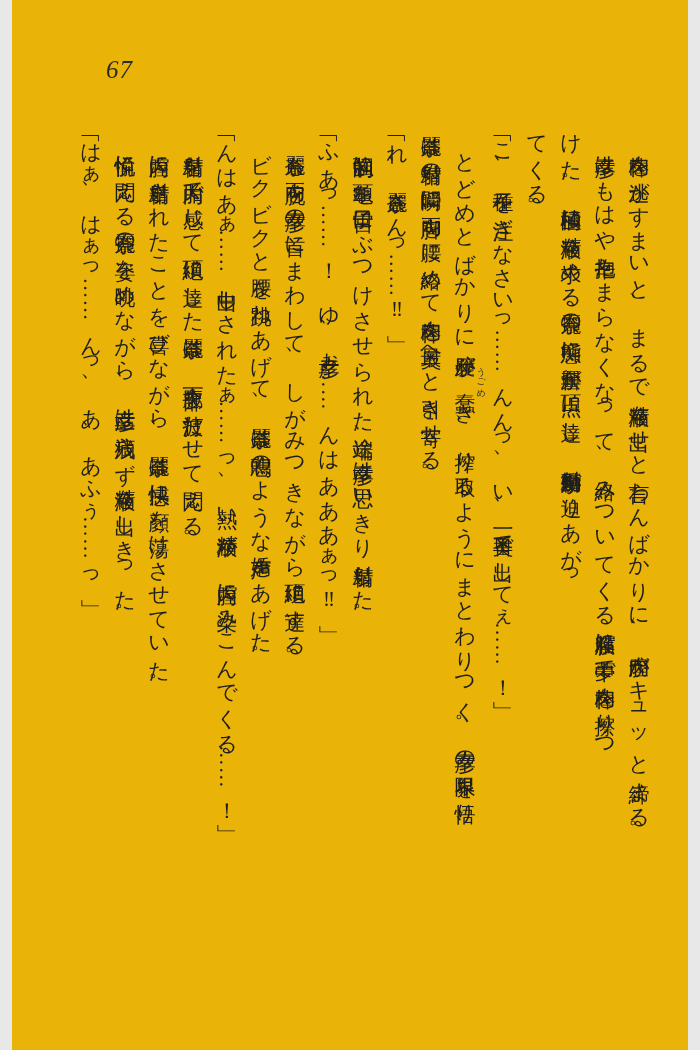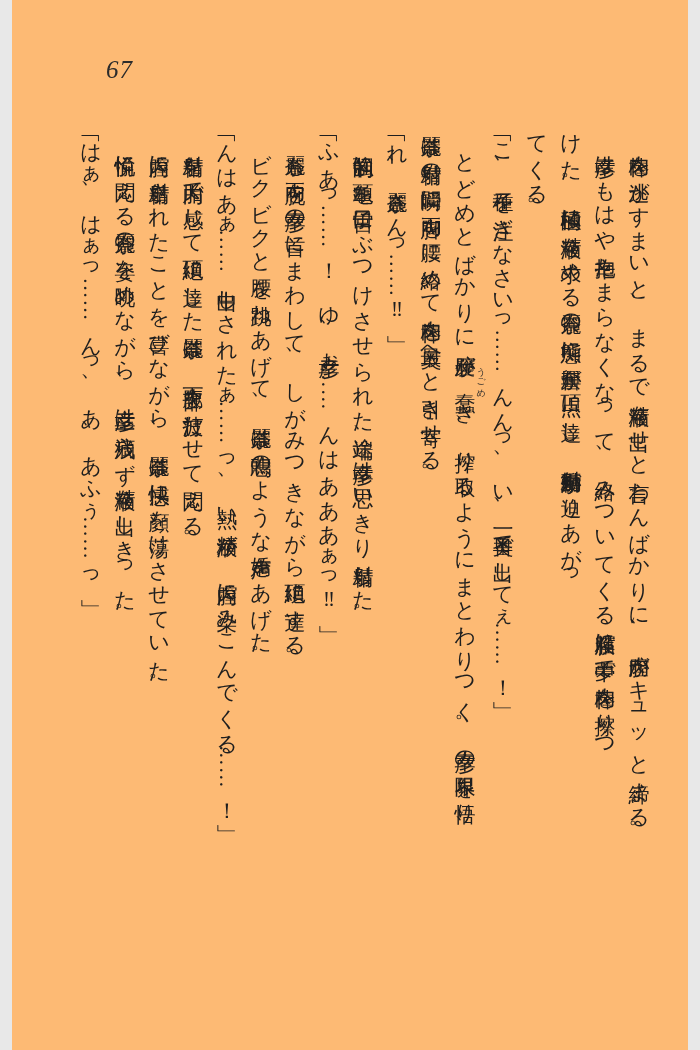--- a/index.html
+++ b/index.html
@@ -1,20 +1,20 @@
 <!DOCTYPE html>
 <html lang="ja"><head>
 <meta charset="utf-8">
 <style>
   html,body { margin:0; padding:0; background:#e8e8e8; }
   .page {
     position:relative;
     width:676px; height:1050px;
     margin:0 auto;
-    background:#fdba74;
+    background:#eab308;
     overflow:hidden;
     font-family:"Liberation Serif","DejaVu Serif",serif;
   }
   .page-number {
     position:absolute;
     left:94px; top:56px;
     font-size:25px;
     font-style:italic;
     color:#2b2b2b;
     letter-spacing:1px;

